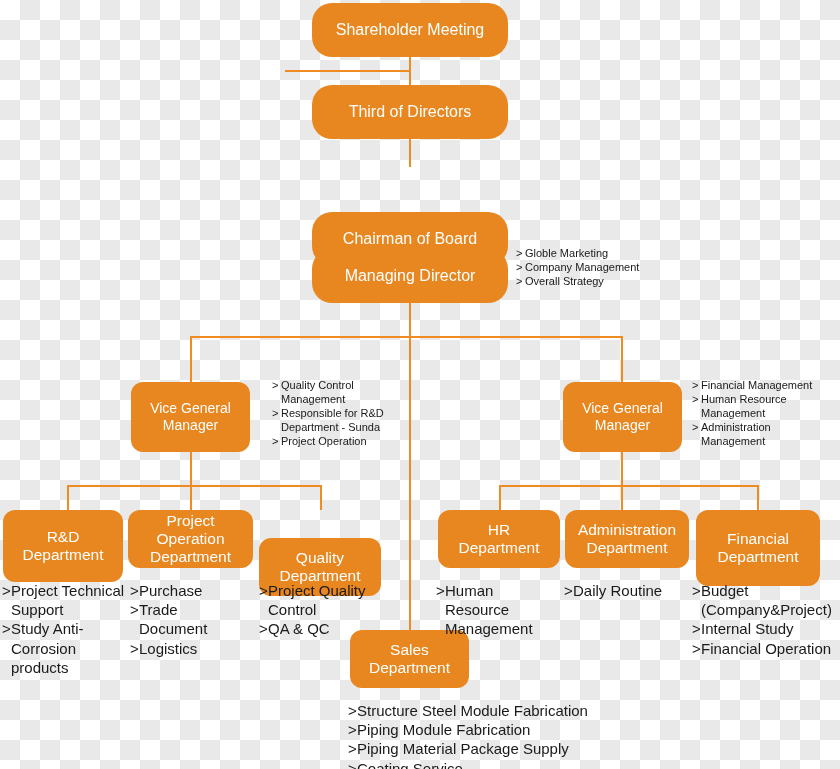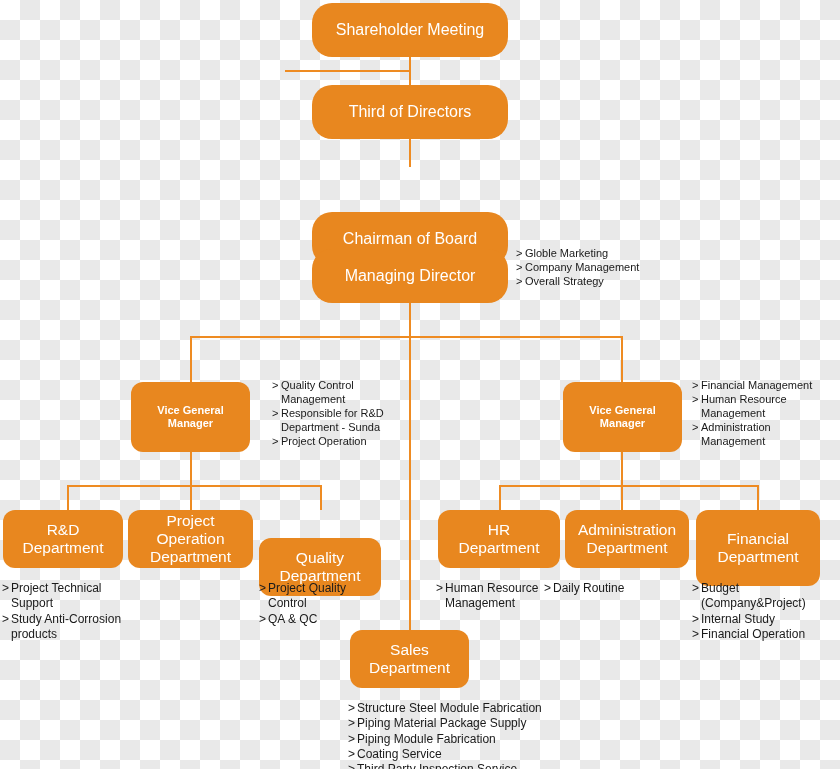--- a/index.html
+++ b/index.html
@@ -42,28 +42,28 @@
     border-radius: 12px;
     color: #ffffff;
     display: flex;
     align-items: center;
     justify-content: center;
     text-align: center;
     line-height: 1.18;
     padding: 4px 8px;
   }
   .node-lg { font-size: 16px; border-radius: 20px; }
-  .node-md { font-size: 11px; font-weight: bold; }
+  .node-md { font-size: 14px; }
   .node-sm { font-size: 15.5px; }
 
   
   .bullets {
     position: absolute;
     color: #1a1a1a;
-    font-size: 12px;
+    font-size: 15px;
     line-height: 1.28;
   }
   .bullets .bullet {
     position: relative;
     padding-left: 9px;
     white-space: pre-line;
   }
   .bullets .bullet::before {
     content: ">";
     position: absolute;
@@ -111,21 +111,21 @@
   <div class="node node-lg" style="left:312px; top:167px; width:196px; height:54px;margin-top:45px;">Chairman of Board</div>
 
   <div class="node node-lg" style="left:312px; top:249px; width:196px; height:54px;">Managing Director</div>
 
   <div class="node node-md" style="left:131px; top:382px; width:119px; height:70px; white-space:pre-line;">Vice General
 Manager</div>
 
   <div class="node node-md" style="left:563px; top:382px; width:119px; height:70px; white-space:pre-line;">Vice General
 Manager</div>
 
-  <div class="node node-sm" style="left:3px; top:510px; width:120px; height:58px; white-space:pre-line;">R&amp;D
+  <div class="node node-sm" style="left:3px; top:510px; width:120px; height:72px; white-space:pre-line;">R&amp;D
 Department</div>
 
   <div class="node node-sm" style="left:128px; top:510px; width:125px; height:58px; white-space:pre-line;">Project Operation
 Department</div>
 
   <div class="node node-sm" style="left:259px; top:538px; width:122px; height:58px; white-space:pre-line;">Quality
 Department</div>
 
   <div class="node node-sm" style="left:438px; top:510px; width:122px; height:58px; white-space:pre-line;">HR
 Department</div>
@@ -161,44 +161,49 @@
  Management</div>
   </div>
 
   <div class="bullets" style="left:2px; top:581px; width:125px;">
     <div class="bullet">Project Technical
  Support</div>
     <div class="bullet">Study Anti-Corrosion
  products</div>
   </div>
 
+  <div class="bullets" style="left:130px; top:581px; width:120px;">
+    <div class="bullet">Purchase</div>
+    <div class="bullet">Trade Document</div>
+    <div class="bullet">Logistics</div>
+  </div>
 
   <div class="bullets" style="left:259px; top:581px; width:120px;">
     <div class="bullet">Project Quality
  Control</div>
     <div class="bullet">QA &amp; QC</div>
   </div>
 
   <div class="bullets" style="left:436px; top:581px; width:125px;">
     <div class="bullet">Human Resource
  Management</div>
   </div>
 
-  <div class="bullets" style="left:544px; top:581px; width:125px;">
+  <div class="bullets" style="left:564px; top:581px; width:125px;">
     <div class="bullet">Daily Routine</div>
   </div>
 
   <div class="bullets" style="left:692px; top:581px; width:148px;">
     <div class="bullet">Budget
  (Company&amp;Project)</div>
     <div class="bullet">Internal Study</div>
     <div class="bullet">Financial Operation</div>
   </div>
 
   <div class="bullets" style="left:348px; top:701px; width:260px;">
     <div class="bullet">Structure Steel Module Fabrication</div>
+    <div class="bullet">Piping Module Fabrication</div>
     <div class="bullet">Piping Material Package Supply</div>
-    <div class="bullet">Piping Module Fabrication</div>
     <div class="bullet">Coating Service</div>
     <div class="bullet">Third Party Inspection Service</div>
   </div>
 
 </div>
 
 </body></html>

